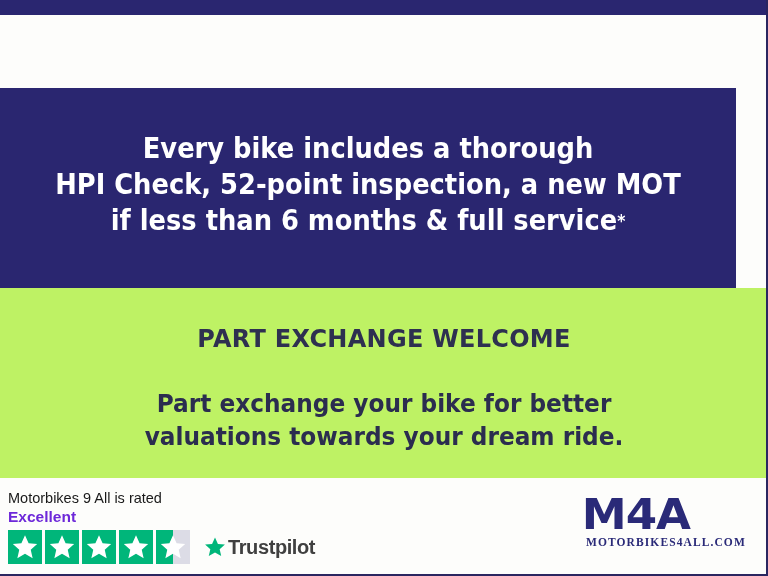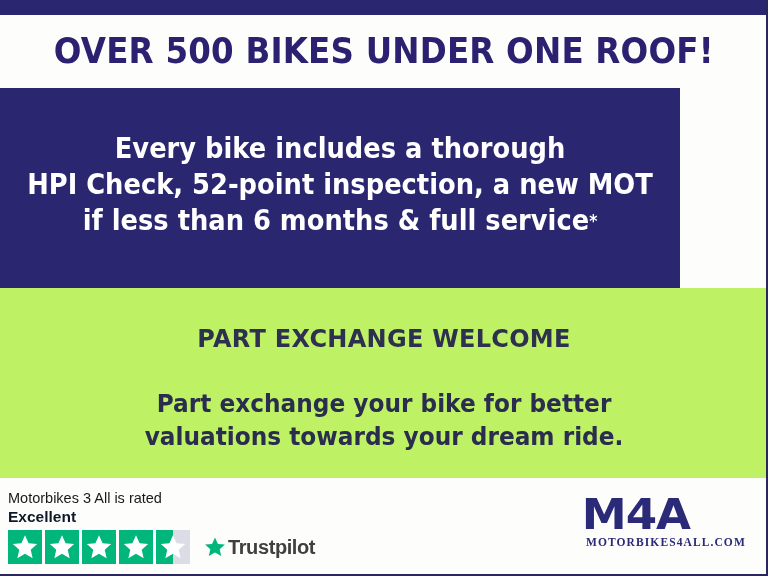--- a/index.html
+++ b/index.html
@@ -46,21 +46,21 @@
     letter-spacing: 0.2px;
     white-space: nowrap;
     transform: scaleX(0.93);
     line-height: 1;
   }
 
   
   .band-navy {
     position: absolute;
     left: 0; top: 88px;
-    width: 680px; height: 200px;
+    width: 736px; height: 200px;
     background: #2a2670;
     display: flex;
     align-items: center;
     justify-content: center;
   }
   .navy-lines {
     text-align: center;
     color: #ffffff;
     font-family: "DejaVu Sans", sans-serif;
     font-weight: bold;
@@ -123,21 +123,21 @@
     width: 320px;
   }
   .tp-rated {
     color: #191919;
     font-family: "Liberation Sans", sans-serif;
     font-size: 14.5px;
     line-height: 1.15;
     white-space: nowrap;
   }
   .tp-excellent {
-    color: #0f172a;
+    color: #6d28d9;
     font-family: "Liberation Sans", sans-serif;
     font-weight: bold;
     font-size: 15.5px;
     line-height: 1.2;
     margin-top: 1px;
     white-space: nowrap;
   }
   .tp-row {
     display: flex;
     align-items: center;
@@ -214,44 +214,41 @@
     white-space: nowrap;
   }
 </style>
 </head>
 <body>
 
 <div id="banner">
 
   <div class="band-top-stripe"></div>
 
-  <div class="band-headline">
-    <div class="headline-text">OVER 500 BIKES UNDER ONE ROOF!</div>
-  </div>
 
   <div class="band-navy">
     <div class="navy-lines">
       <span class="line">Every bike includes a thorough</span>
       <span class="line">HPI Check, 52-point inspection, a new MOT</span>
       <span class="line"><span>if less than 6 months &amp; full service</span><span class="asterisk">*</span></span>
     </div>
   </div>
 
   <div class="band-px">
     <div class="px-heading">PART EXCHANGE WELCOME</div>
     <div class="px-body">
       <span class="line">Part exchange your bike for better</span>
       <span class="line">valuations towards your dream ride.</span>
     </div>
   </div>
 
   <div class="band-footer">
 
     <div class="trustpilot">
-      <div class="tp-rated">Motorbikes 3 All is rated</div>
+      <div class="tp-rated">Motorbikes 9 All is rated</div>
       <div class="tp-excellent">Excellent</div>
       <div class="tp-row">
         <div class="tp-stars">
           <div class="tp-star">
             <svg viewBox="0 0 24 24" aria-hidden="true">
                 <polygon fill="#ffffff" points="12,1.6 15.2,8.6 22.8,9.3 17.1,14.4 18.8,21.9 12,17.9 5.2,21.9 6.9,14.4 1.2,9.3 8.8,8.6"></polygon>
               </svg>
           </div>
           <div class="tp-star">
             <svg viewBox="0 0 24 24" aria-hidden="true">

